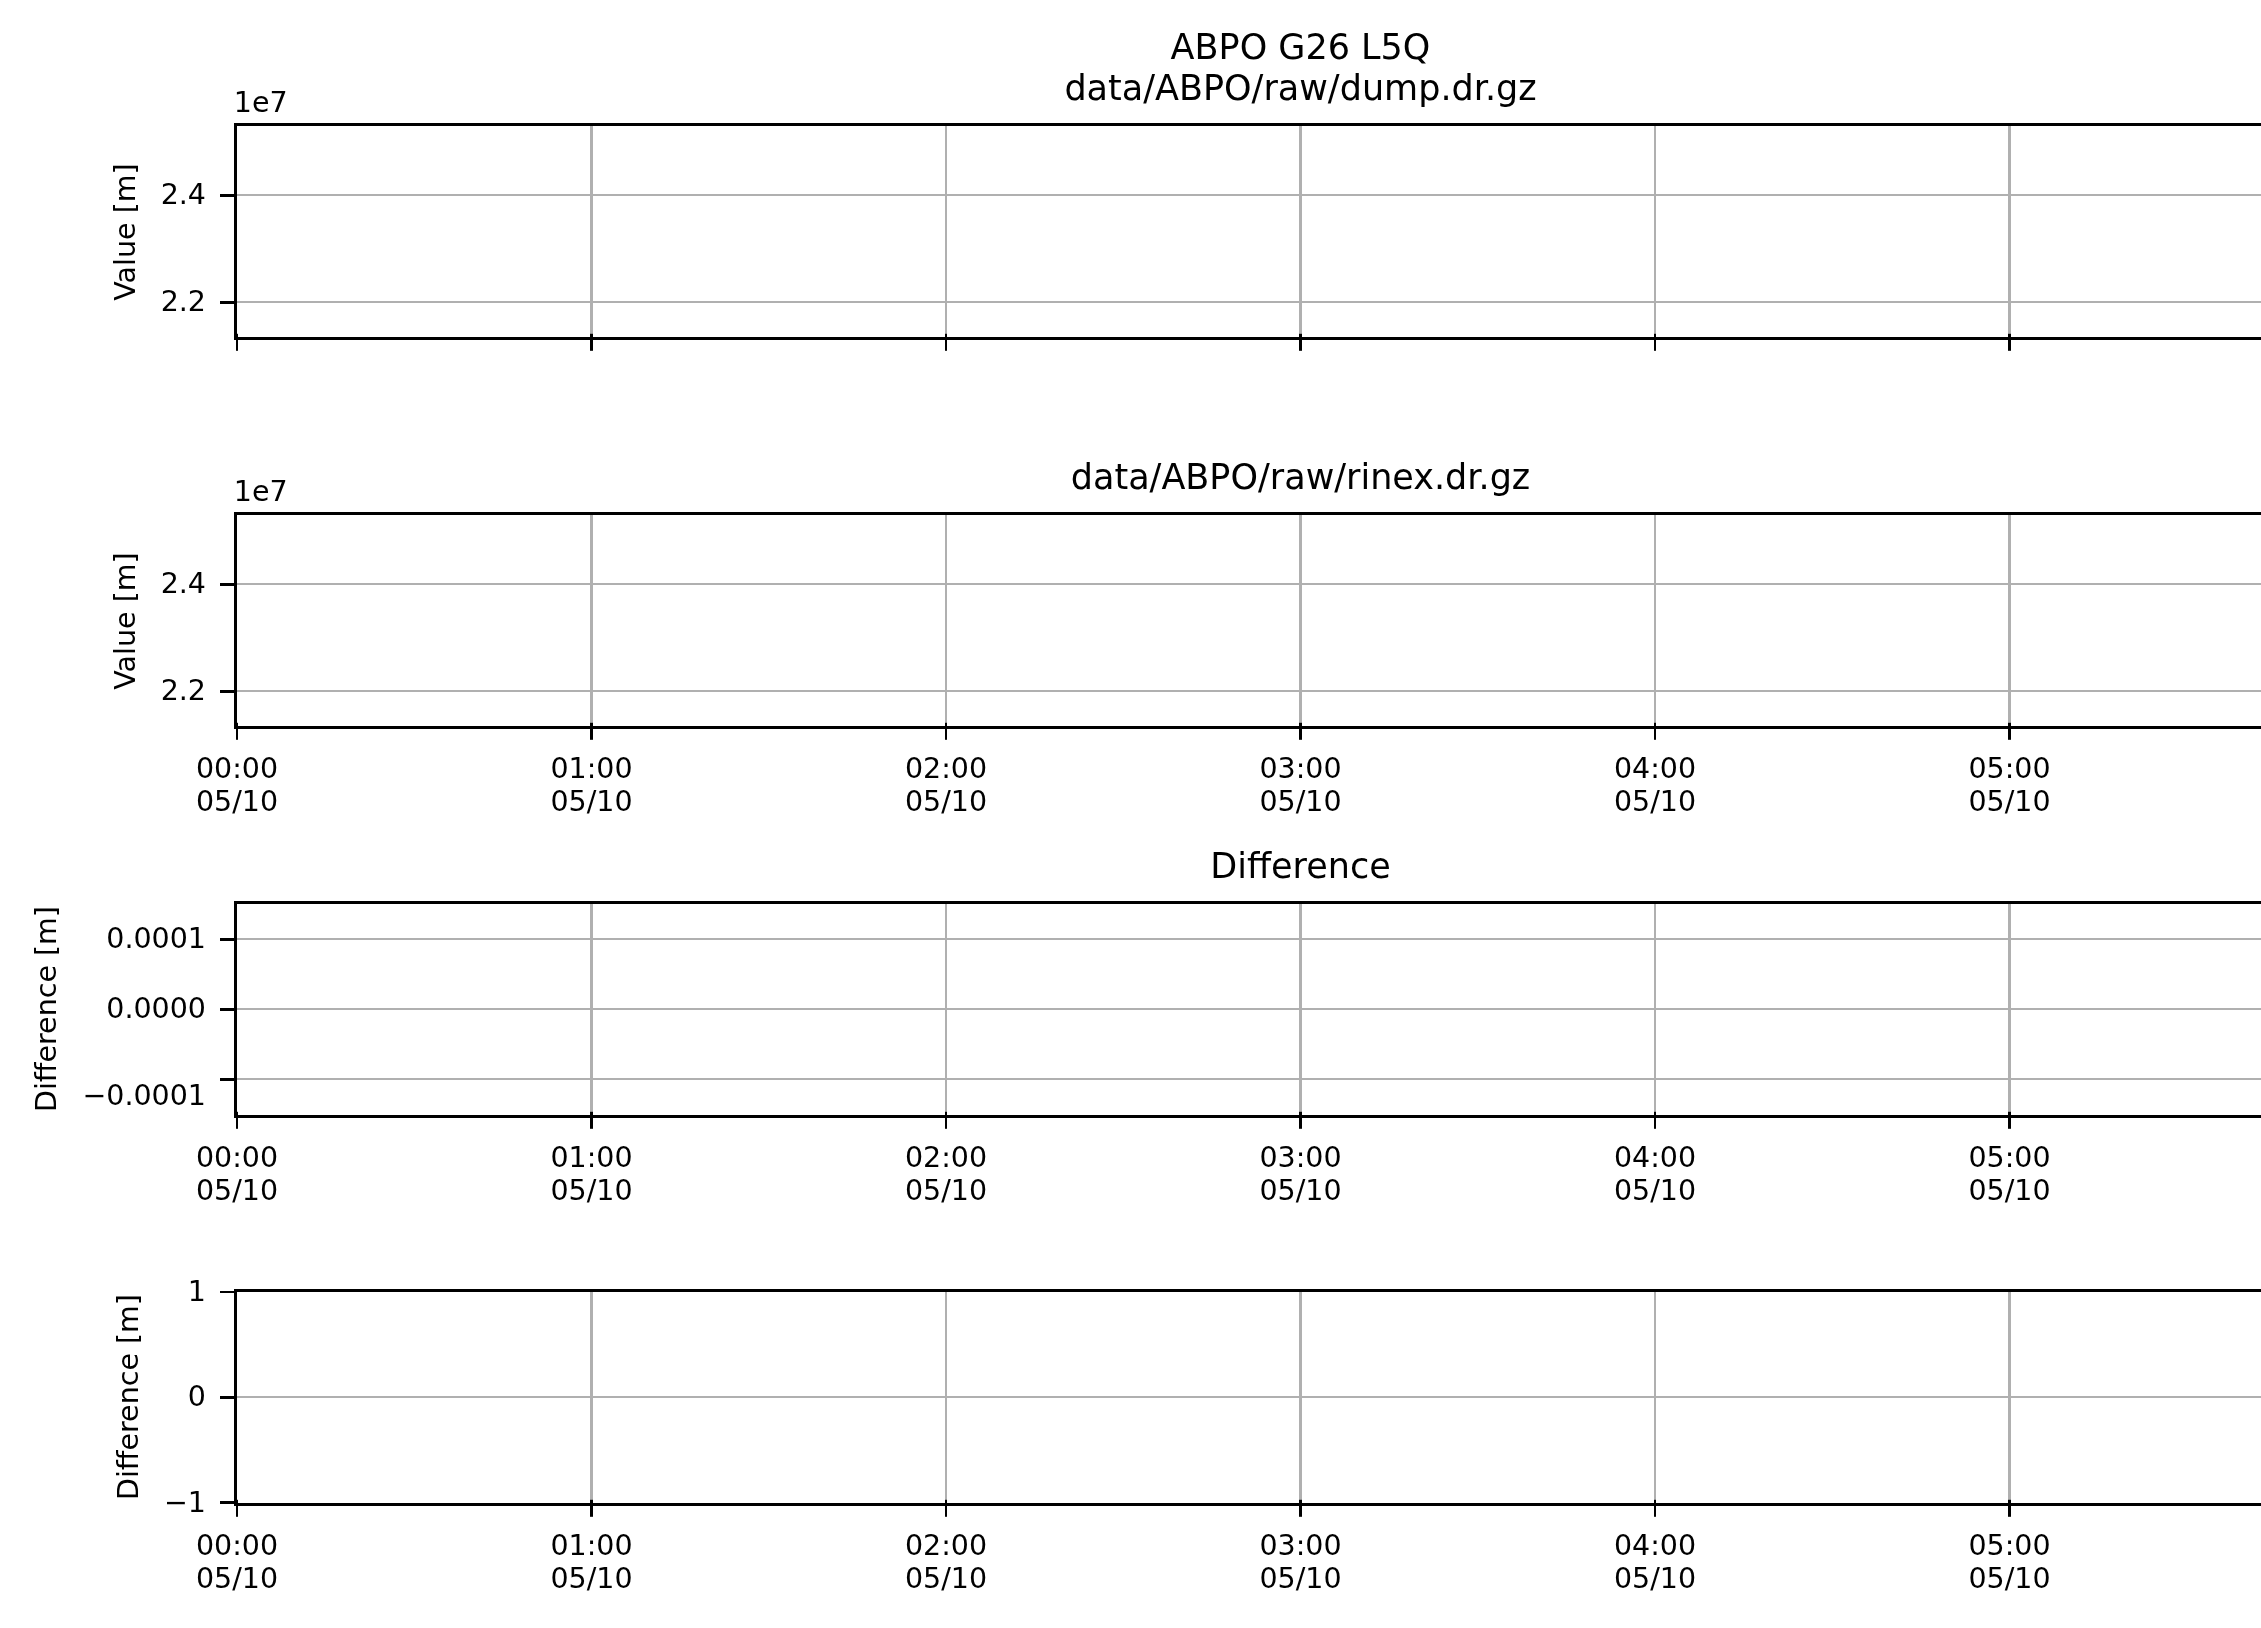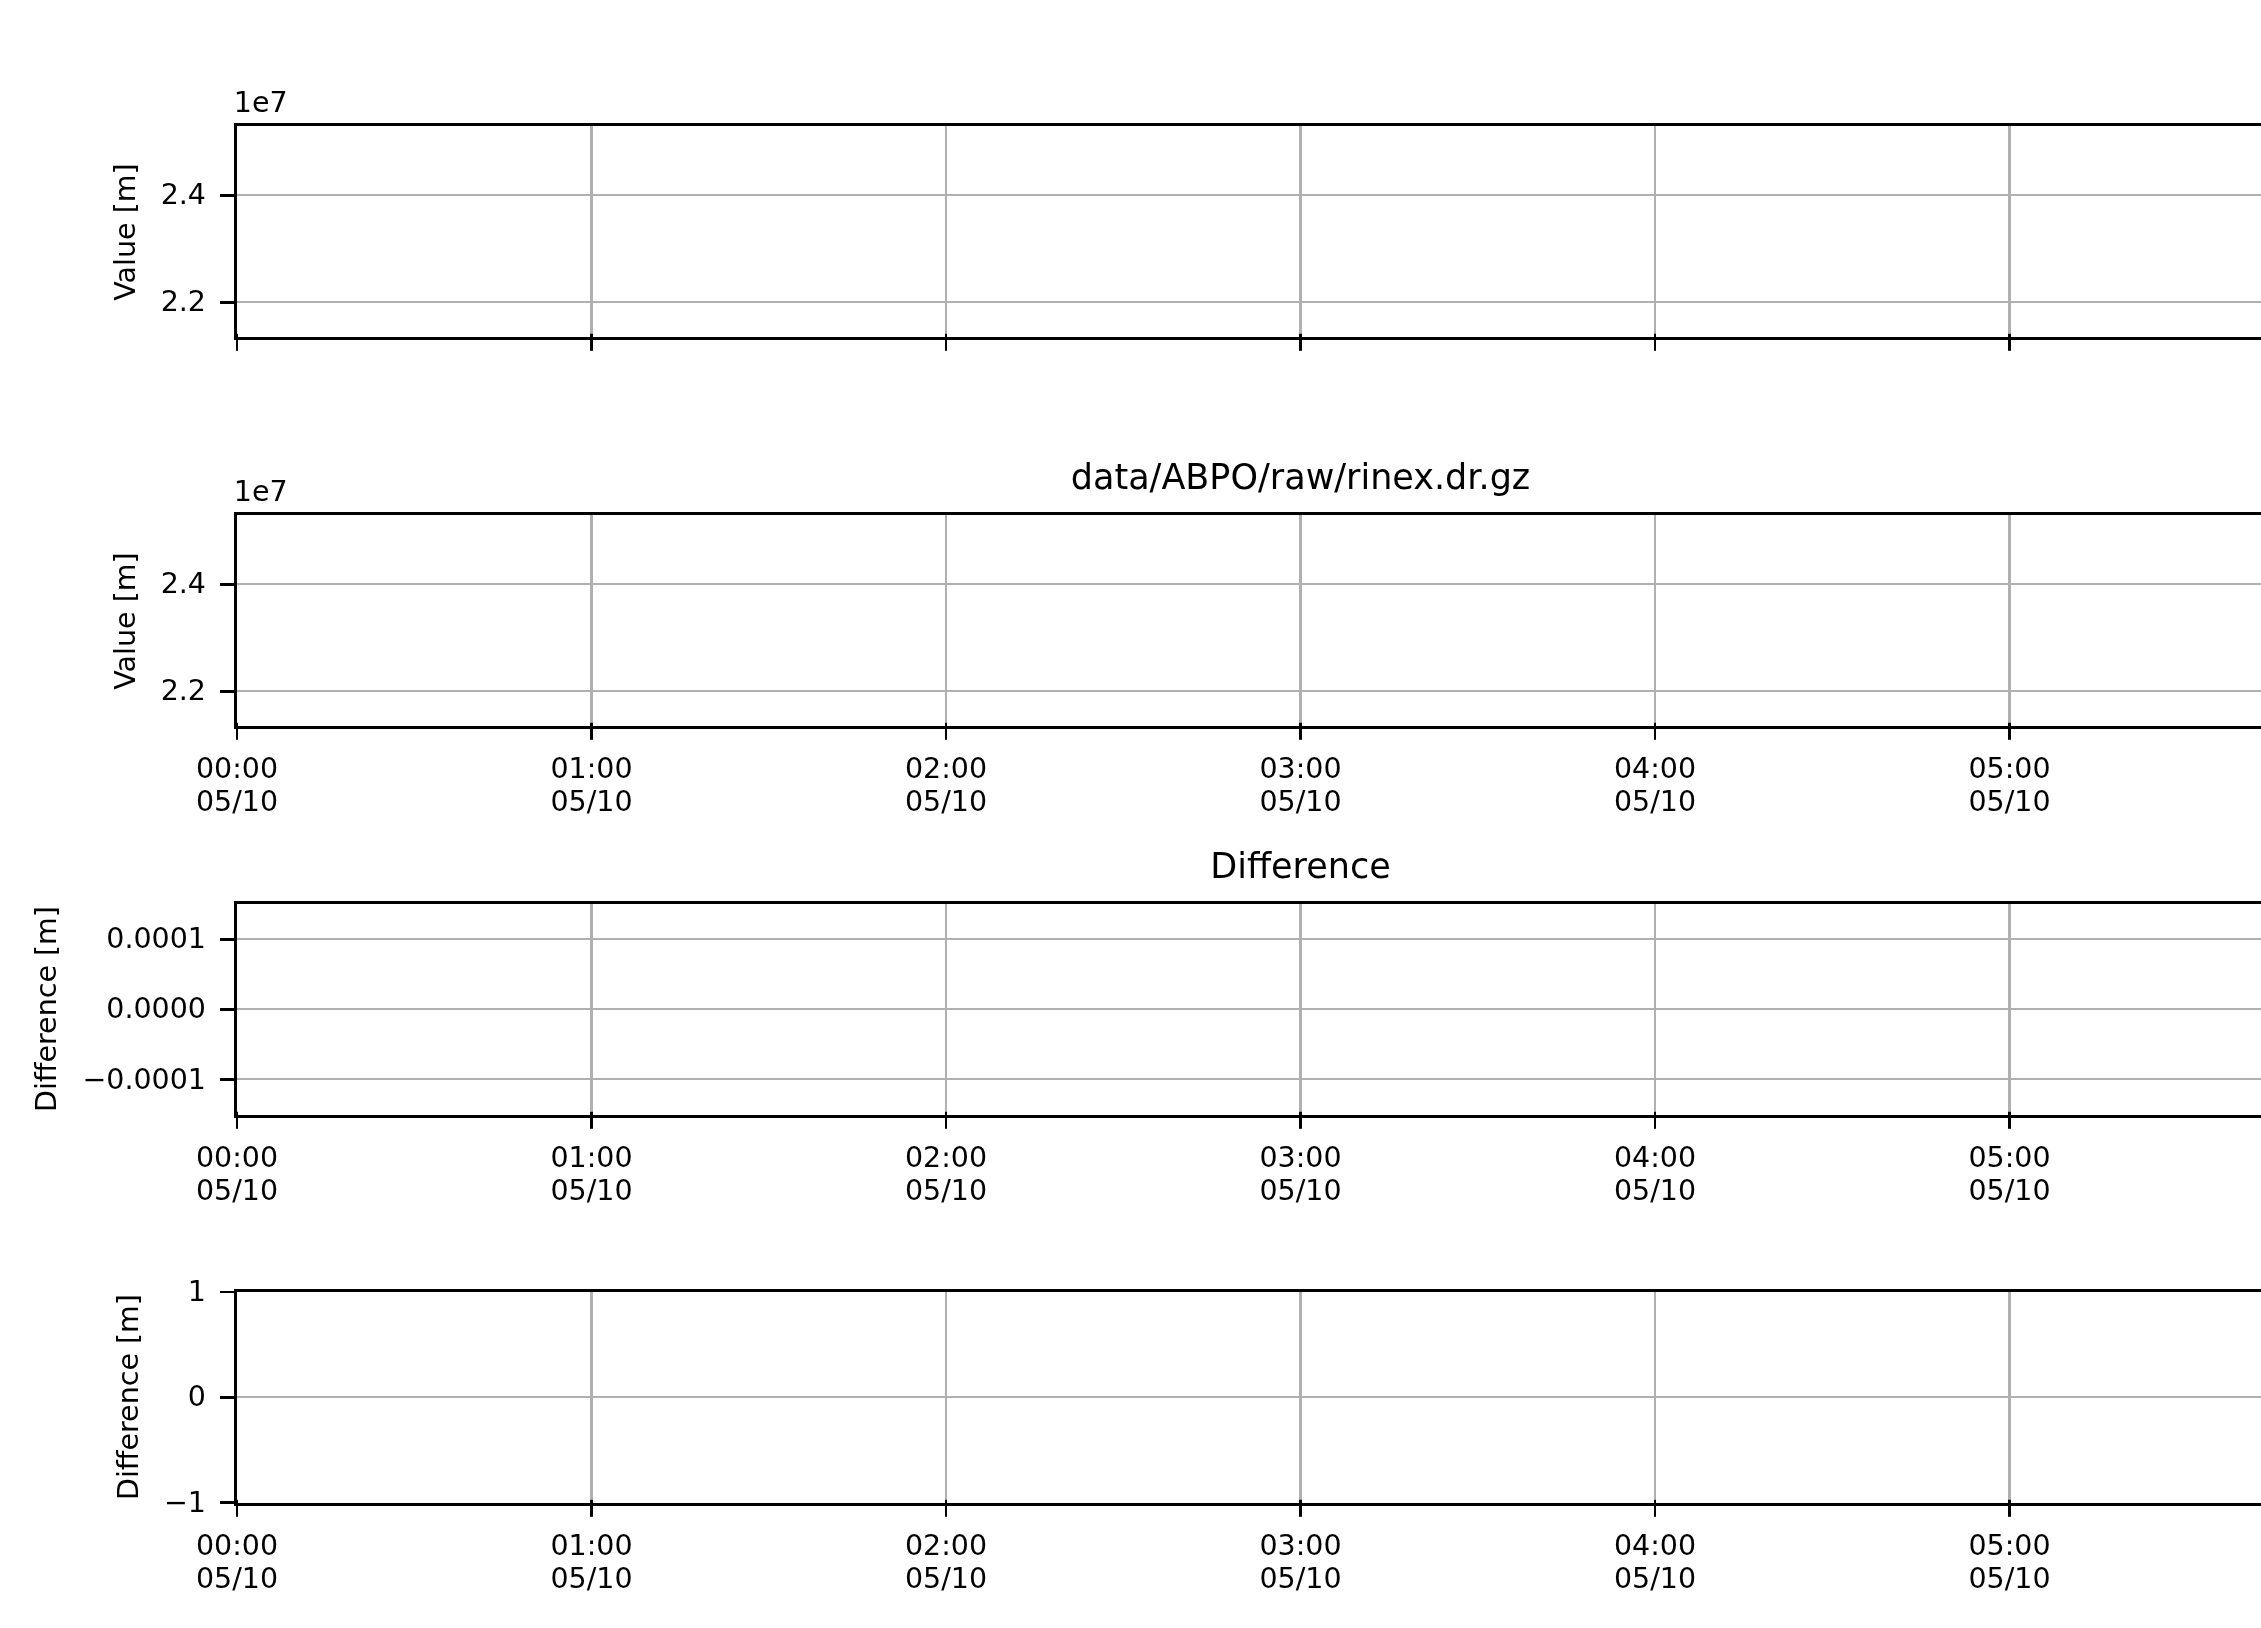--- a/index.html
+++ b/index.html
@@ -54,20 +54,22 @@
     font-size:28.5px;line-height:28.5px;white-space:nowrap;
     transform:translate(-50%,-50%) rotate(-90deg);
   }
 </style>
 </head>
 <body>
 
 <div class="fig">
 
   <div class="axes ax0">
+    <div class="title">ABPO G26 L5Q
+data/ABPO/raw/dump.dr.gz</div>
     <div class="offset">1e7</div>
   <div class="vgrid" style="left: calc(16.6667% - 1.1px);"></div>
       <div class="vgrid" style="left: calc(33.3333% - 1.1px);"></div>
       <div class="vgrid" style="left: calc(50% - 1.1px);"></div>
       <div class="vgrid" style="left: calc(66.6667% - 1.1px);"></div>
       <div class="vgrid" style="left: calc(83.3333% - 1.1px);"></div>
       <div class="xtick" style="left: calc(0% - 1.4px);"></div>
       <div class="xtick" style="left: calc(16.6667% - 1.4px);"></div>
       <div class="xtick" style="left: calc(33.3333% - 1.4px);"></div>
       <div class="xtick" style="left: calc(50% - 1.4px);"></div>
@@ -144,21 +146,21 @@
       <div class="xlabel" style="left: 83.3333%;">05:00
 05/10</div>
       <div class="hgrid" style="top: 34px;"></div>
       <div class="ytick" style="top: 34px;"></div>
       <div class="ylab" style="top: 35px;">0.0001</div>
       <div class="hgrid" style="top: 104px;"></div>
       <div class="ytick" style="top: 104px;"></div>
       <div class="ylab" style="top: 105px; margin-left: 7px;">0.0000</div>
       <div class="hgrid" style="top: 174px;"></div>
       <div class="ytick" style="top: 174px;"></div>
-      <div class="ylab" style="top: 176px;">−0.0001</div>
+      <div class="ylab" style="top: 192px;">−0.0001</div>
     </div>
   <div class="ylabel" style="left: 47px; top: 1009px;">Difference [m]</div>
 
   <div class="axes ax3">
     <div class="offset"></div>
   <div class="vgrid" style="left: calc(16.6667% - 1.1px);"></div>
       <div class="vgrid" style="left: calc(33.3333% - 1.1px);"></div>
       <div class="vgrid" style="left: calc(50% - 1.1px);"></div>
       <div class="vgrid" style="left: calc(66.6667% - 1.1px);"></div>
       <div class="vgrid" style="left: calc(83.3333% - 1.1px);"></div>

